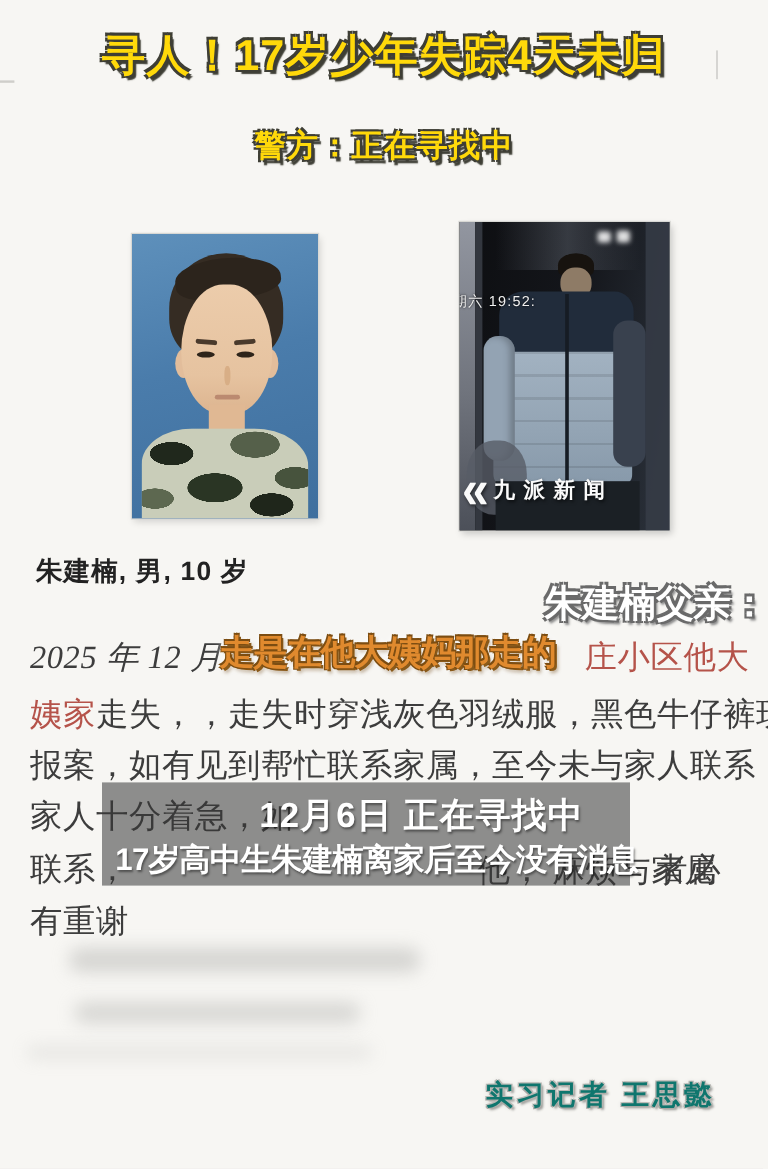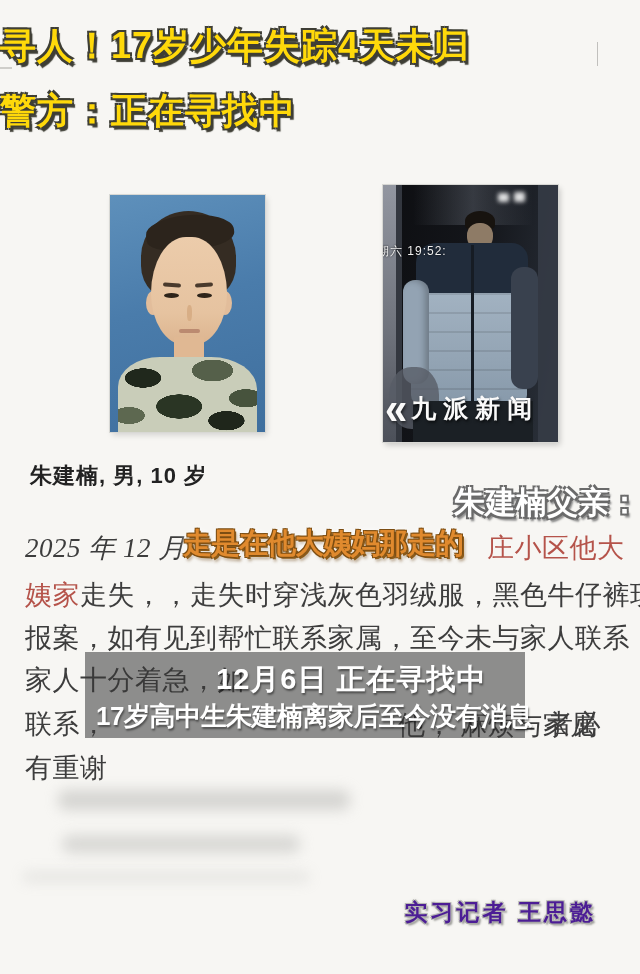--- a/index.html
+++ b/index.html
@@ -9,36 +9,36 @@
   }
   #canvas{
     position:relative;
     width:640px;height:974px;
     margin:0 auto;
     background:#f7f6f3;
     overflow:hidden;
   }
   
   .hl{
-    position:absolute;left:0;width:640px;text-align:left;
+    position:absolute;left:0;width:640px;text-align:center;
     font-weight:900;letter-spacing:1px;white-space:nowrap;
   }
   .hl1{
     top:22px;font-size:36px;color:#ffd90a;z-index:4;
     text-shadow:-2px -2px 0 #3e3e35,2px -2px 0 #3e3e35,-2px 2px 0 #3e3e35,
                  2px 2px 0 #3e3e35,3px 4px 1px #3e3e35;
   }
   .hl2{
     top:61px;font-size:34px;color:#f3d83c;z-index:4;letter-spacing:0;
     text-shadow:-2px -2px 0 #8b8b7d,2px -2px 0 #8b8b7d,-2px 2px 0 #8b8b7d,
                  2px 2px 0 #8b8b7d,0 0 4px #ffffff,3px 4px 2px #9a9a8c;
     filter:blur(.3px);
   }
   .hl3{
-    top:87px;font-size:36px;color:#ffd90a;z-index:4;
+    top:104px;font-size:26px;color:#ffd90a;z-index:4;
     text-shadow:-2px -2px 0 #3e3e35,2px -2px 0 #3e3e35,-2px 2px 0 #3e3e35,
                  2px 2px 0 #3e3e35,3px 4px 1px #3e3e35;
   }
   .hl-bg{
     position:absolute;top:97px;left:50%;transform:translateX(-47%);
     font-family:"Liberation Serif","DejaVu Serif",serif;
     font-size:54px;font-weight:bold;color:#4a4a4a;letter-spacing:8px;
     white-space:nowrap;z-index:2;opacity:.92;
   }
   
@@ -96,21 +96,21 @@
     box-shadow:inset -4px 0 6px rgba(0,0,0,.25);}
   .cc-bag{position:absolute;left:6px;top:182px;width:50px;height:62px;background:#575d66;border-radius:45%;opacity:.8;}
   .cc-legs{position:absolute;left:30px;top:216px;width:120px;height:41px;background:#1b2025;}
   .cc-ts{position:absolute;left:-6px;top:58px;font-size:12px;color:#f0f0f0;
     white-space:nowrap;text-shadow:0 0 2px #000;letter-spacing:1px;}
   .cc-blob{position:absolute;background:rgba(255,255,255,.85);filter:blur(2px);border-radius:2px;}
   .cc-wm{position:absolute;left:2px;top:206px;display:flex;align-items:center;gap:4px;
     color:#fafafa;white-space:nowrap;z-index:3;}
   .cc-wm .chev{font-size:40px;font-weight:bold;line-height:34px;
     transform:scaleY(1.15);text-shadow:1px 2px 3px rgba(0,0,0,.6);}
-  .cc-wm .wm-text{font-size:25px;font-weight:bold;letter-spacing:7px;
+  .cc-wm .wm-text{font-size:18px;font-weight:bold;letter-spacing:7px;
     text-shadow:1px 2px 3px rgba(0,0,0,.65);}
   
   .name-line{position:absolute;left:30px;top:461px;font-size:22px;font-weight:bold;
     color:#222;letter-spacing:1px;white-space:nowrap;z-index:3;}
   .father{position:absolute;left:0;width:640px;top:482px;text-align:right;
     font-size:31px;font-weight:900;color:#ffffff;white-space:nowrap;z-index:6;
     text-shadow:-2px -2px 0 #6a6a6a,2px -2px 0 #6a6a6a,-2px 2px 0 #6a6a6a,
                  2px 2px 0 #6a6a6a,3px 4px 2px #8a8a8a;}
   .quote{position:absolute;left:183px;top:524px;font-size:29px;font-weight:700;
     color:#e08a2e;white-space:nowrap;z-index:6;letter-spacing:-1px;
@@ -126,21 +126,21 @@
   .bar-t{position:absolute;font-weight:900;color:#ffffff;white-space:nowrap;z-index:6;
     text-shadow:1px 2px 2px rgba(0,0,0,.45);}
   .bar-t1{left:216px;top:660px;font-size:29px;letter-spacing:1px;}
   .bar-t2{left:96px;top:699px;font-size:26px;letter-spacing:-.5px;}
   
   .smudge{position:absolute;background:#b9b9b6;filter:blur(7px);border-radius:8px;z-index:1;}
   .sm1{left:58px;top:790px;width:292px;height:20px;opacity:.55;}
   .sm2{left:62px;top:835px;width:238px;height:18px;opacity:.5;}
   .sm3{left:22px;top:872px;width:288px;height:10px;opacity:.3;}
   .reporter{position:absolute;right:44px;top:897px;font-size:23px;font-weight:bold;
-    color:#4c1d95;letter-spacing:3px;white-space:nowrap;z-index:3;
+    color:#0f766e;letter-spacing:3px;white-space:nowrap;z-index:3;
     text-shadow:-1px -1px 0 #b9b9b5,1px -1px 0 #b9b9b5,-1px 1px 0 #a8a8a4,
                  2px 2px 2px #9a9a96,0 0 4px #cfcfcb;}
   
   .art{position:absolute;background:#9d9d9a;z-index:0;}
   .art-v{left:597px;top:42px;width:1px;height:24px;opacity:.6;}
   .art-h{left:0;top:67px;width:12px;height:2px;opacity:.45;}
 </style>
 </head>
 <body>
 

